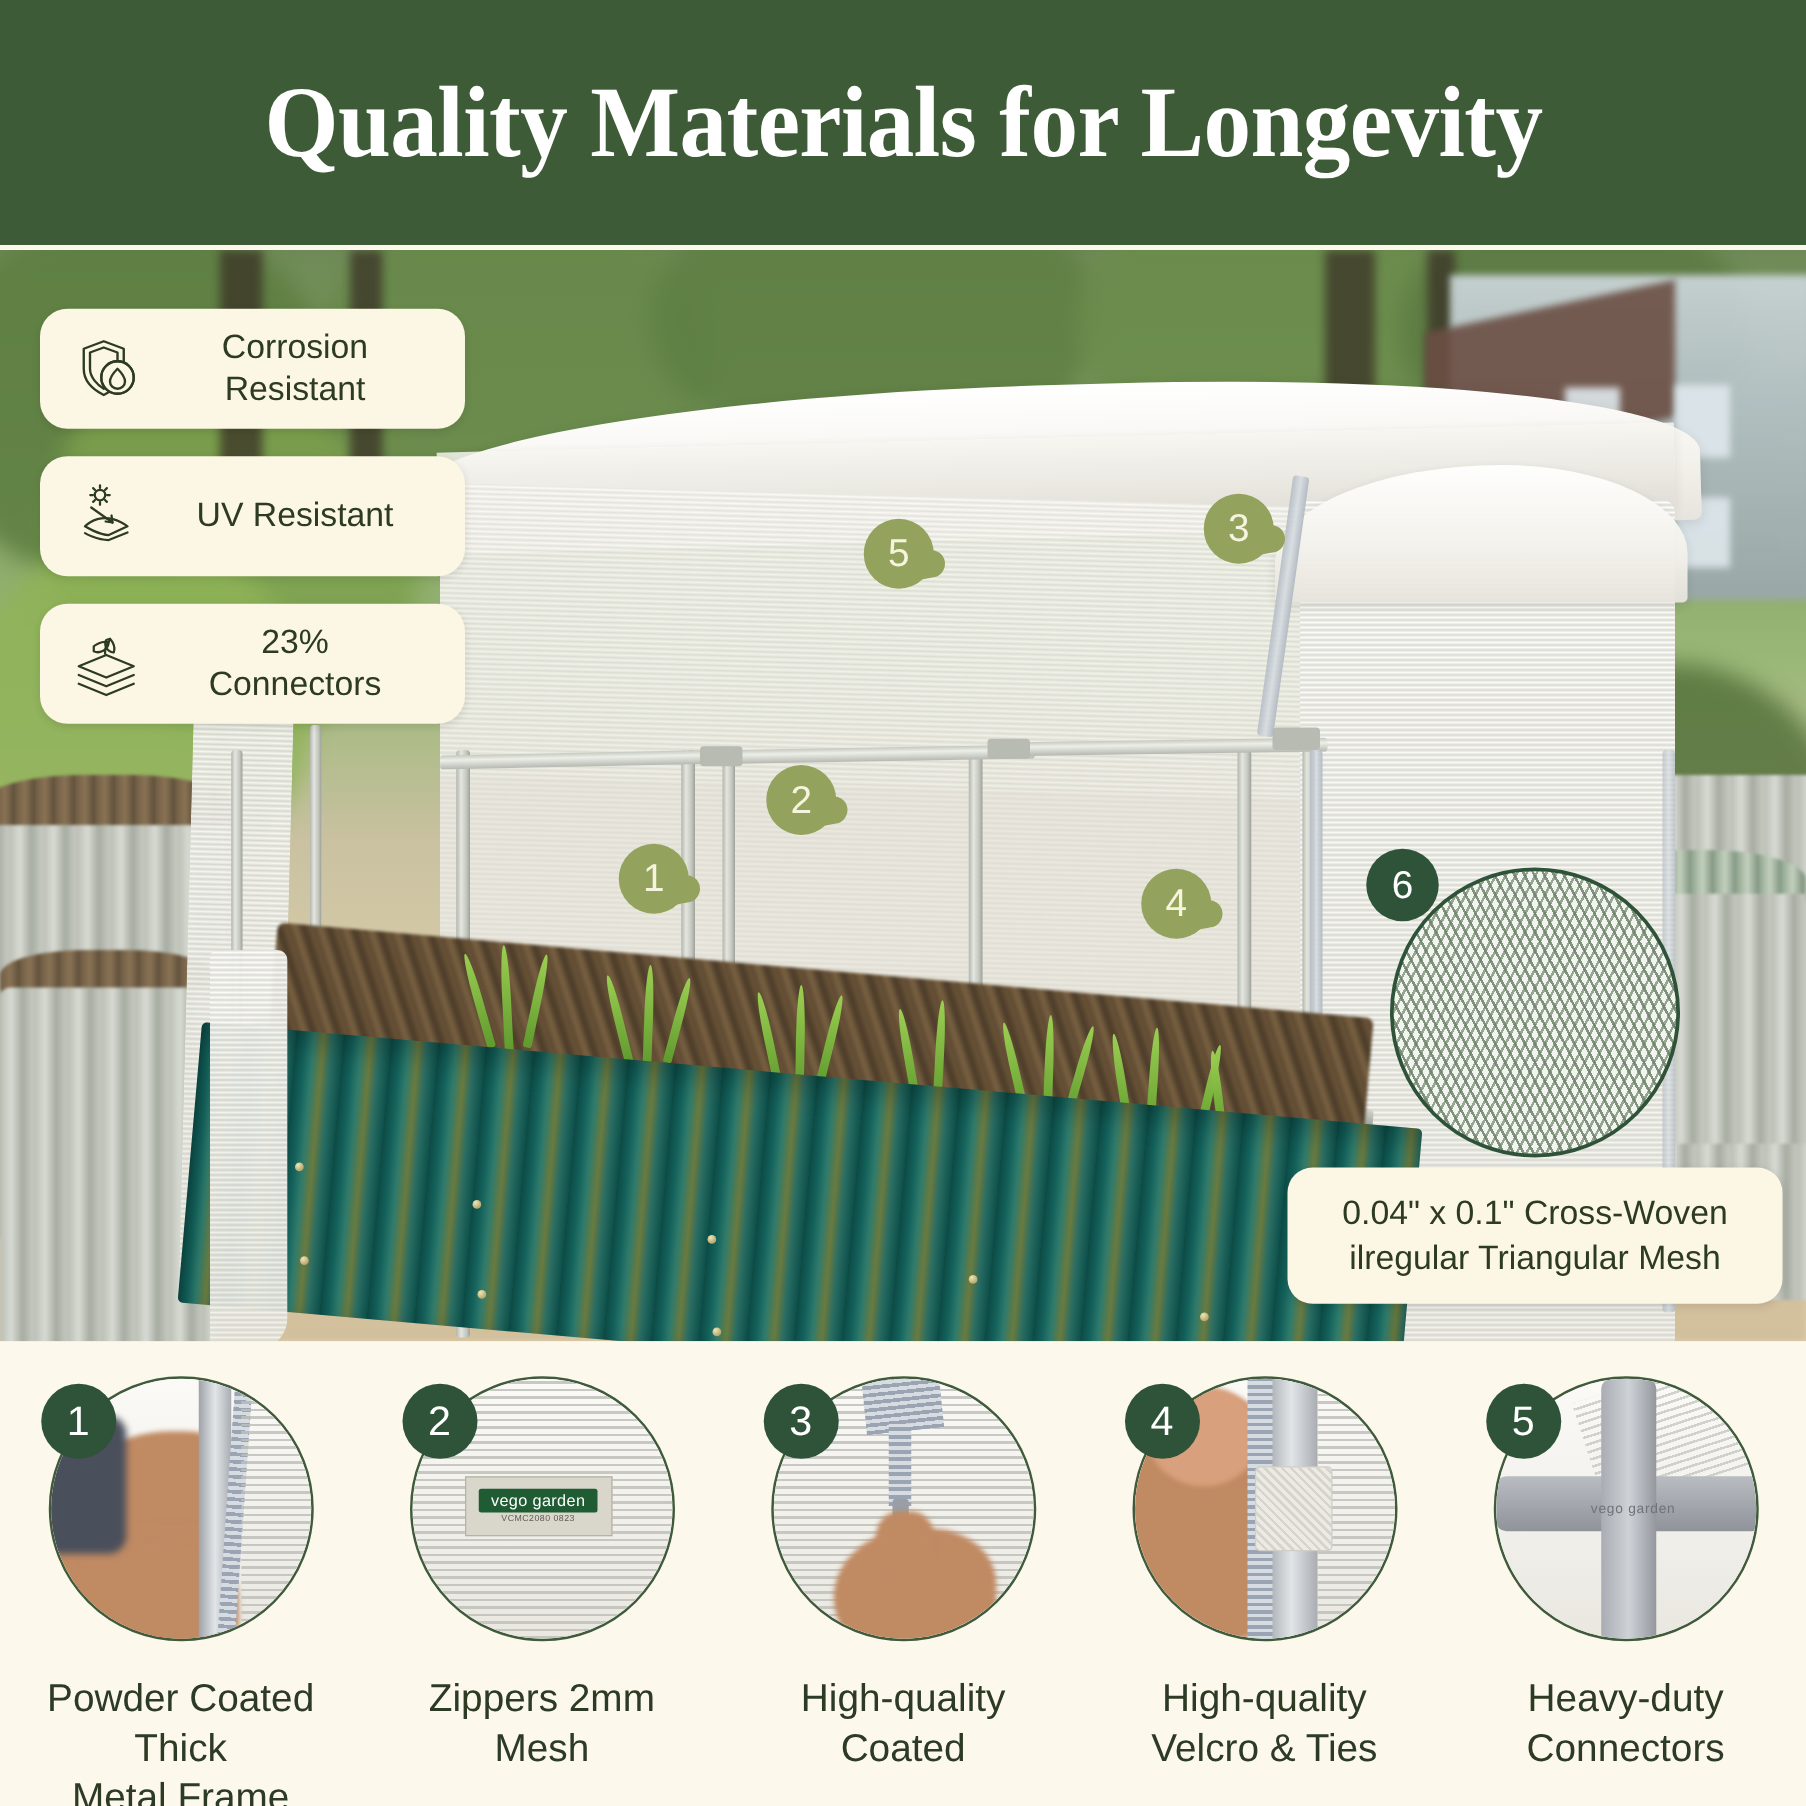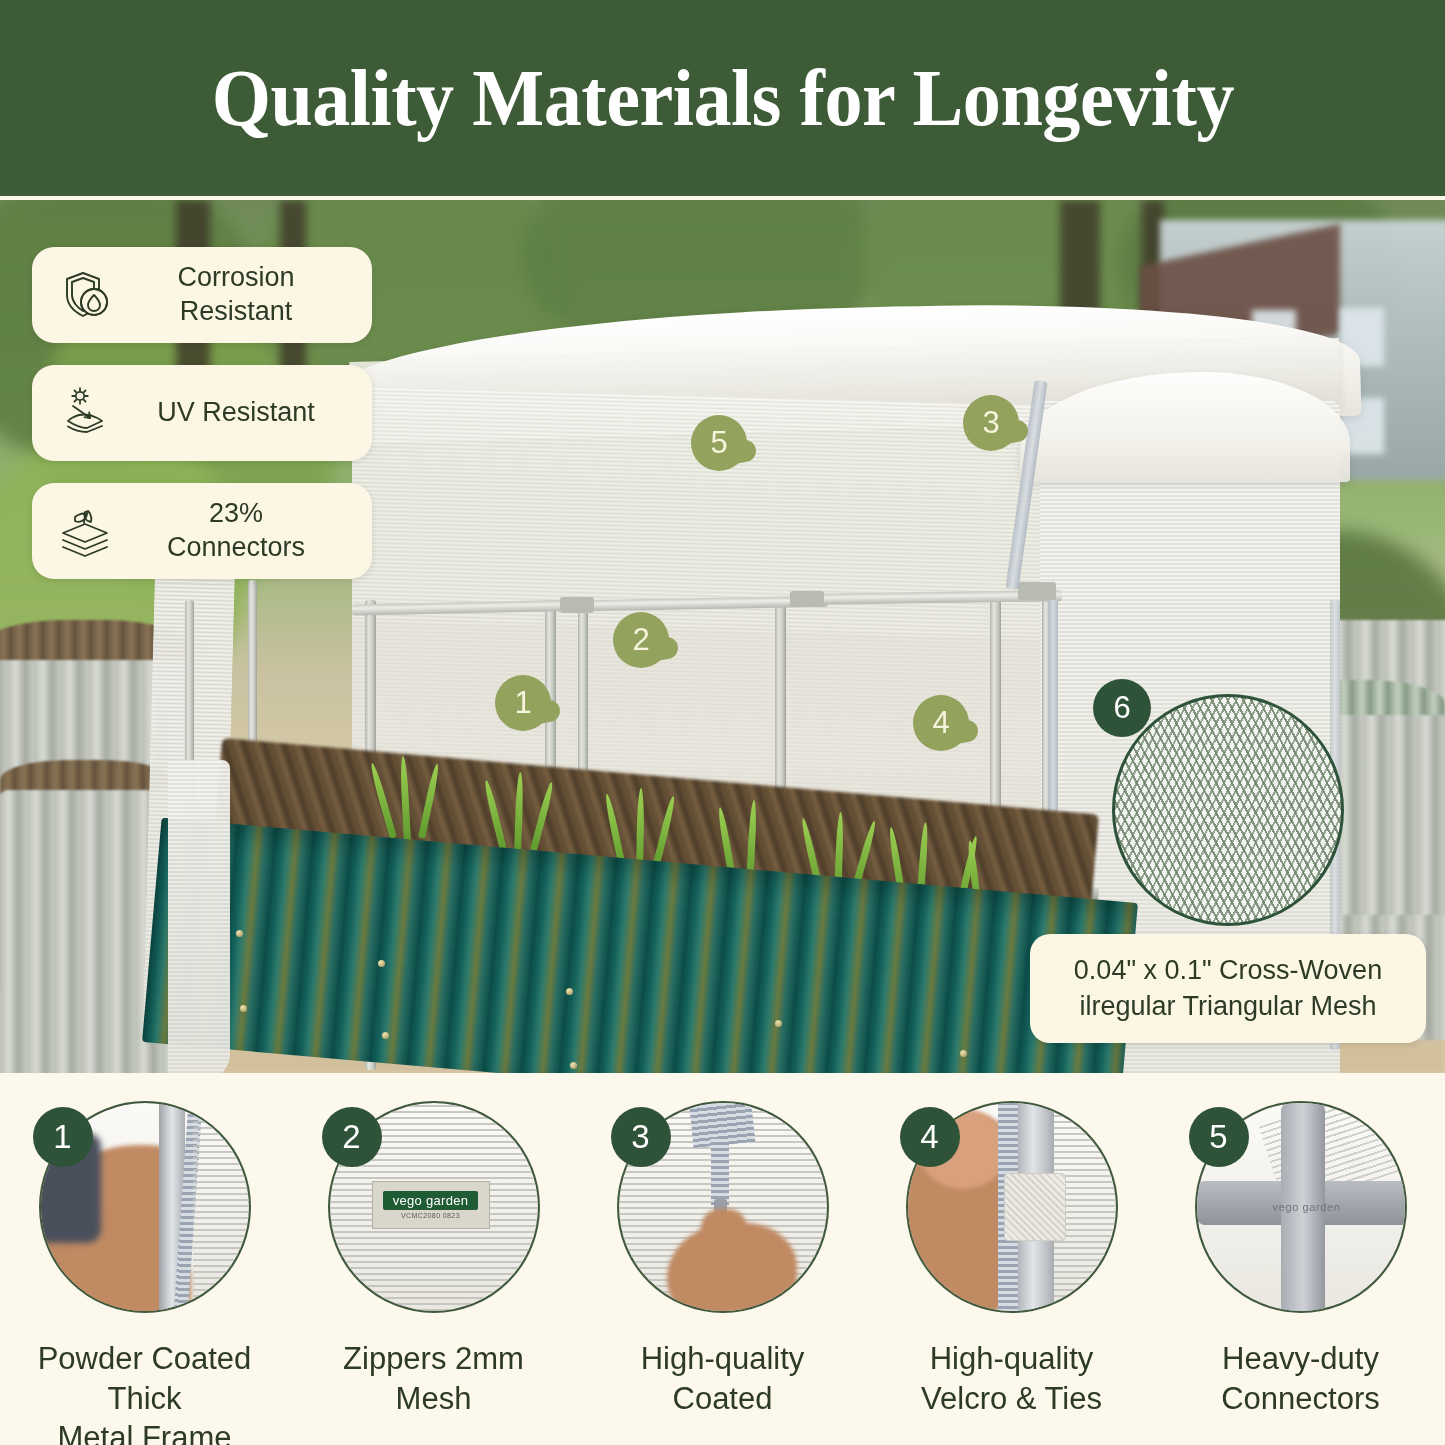--- a/index.html
+++ b/index.html
@@ -331,21 +331,21 @@
   .thumb-wrap {
     position: relative;
     width: 212px; height: 212px;
   }
   .thumb {
     width: 212px; height: 212px;
     border-radius: 50%;
     border: 2px solid #3F5B3C;
     overflow: hidden;
     position: relative;
-    background: #000000;
+    background: #e5e5e5;
   }
   .thumb-badge {
     position: absolute;
     left: -6px; top: 6px;
     width: 60px; height: 60px;
     border-radius: 50%;
     background: #2E5338;
     color: #FFFFFF;
     display: flex;
     align-items: center;

